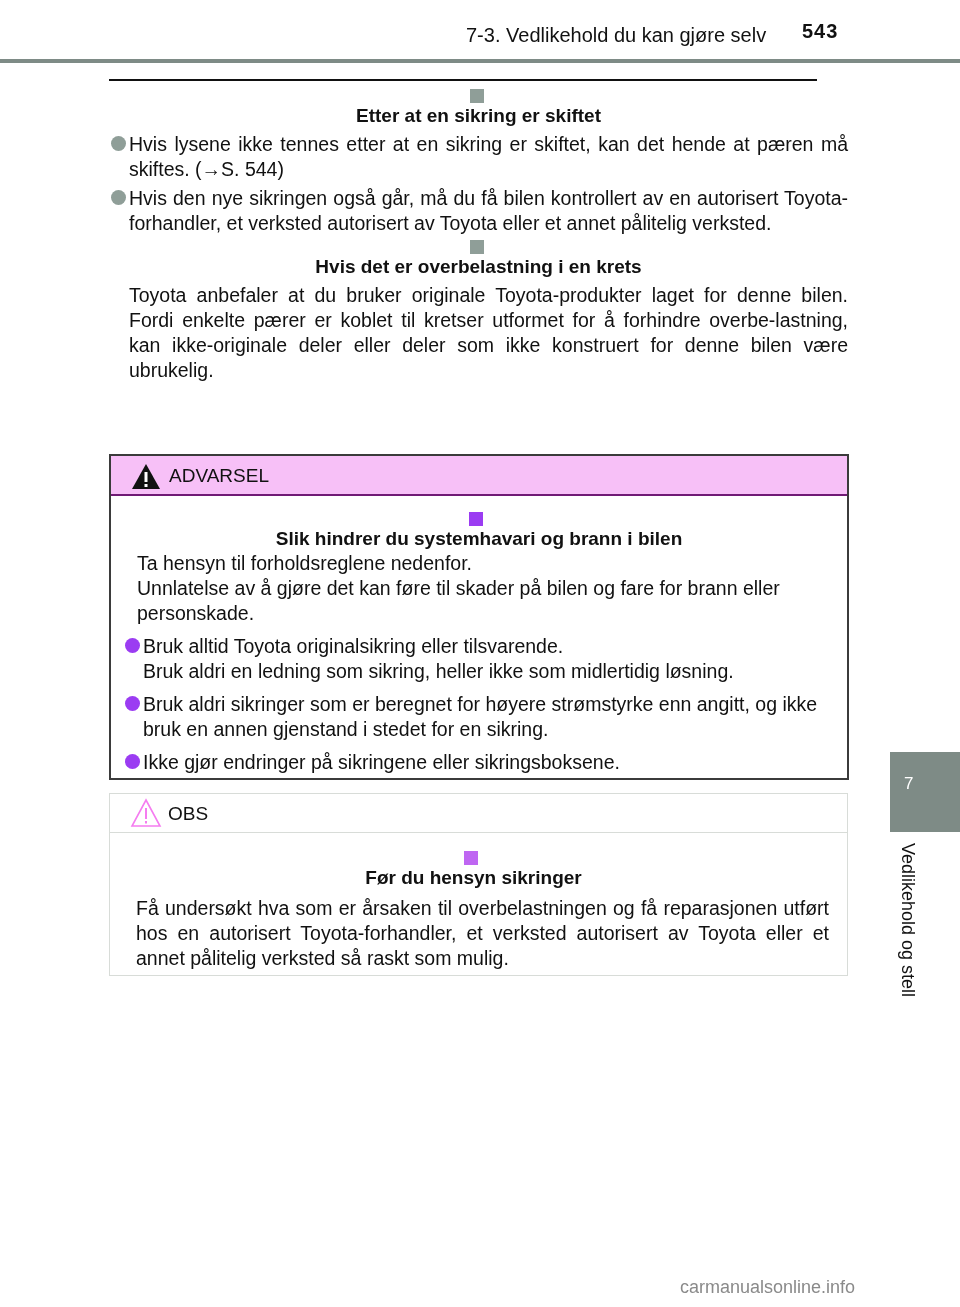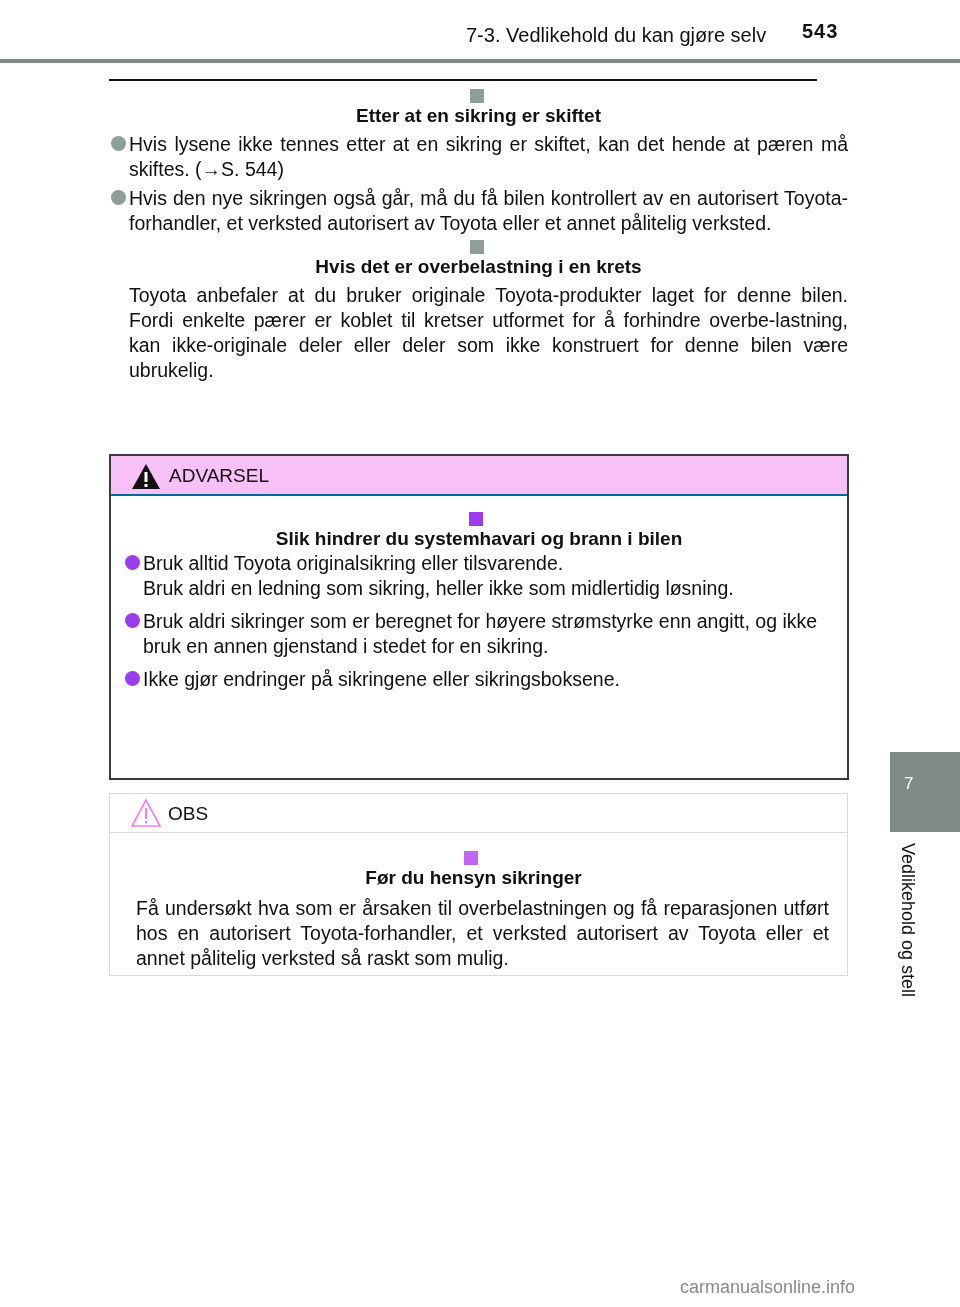--- a/index.html
+++ b/index.html
@@ -21,21 +21,21 @@
 
   .content { position: absolute; left: 109px; top: 89px; width: 739px; font-size: 19.5px; line-height: 25px; }
   .sec-head { font-weight: bold; display: flex; align-items: center; margin-bottom: 4px; font-size: 19px; flex-direction: column; }
   .sq { display: inline-block; width: 14px; height: 14px; background: #8f9e98; margin-right: 6px; margin-left: 2px; flex: none; }
   .bullet { position: relative; padding-left: 20px; text-align: justify; margin-bottom: 4px; }
   .bullet .dot { position: absolute; left: 2px; top: 4px; width: 15px; height: 15px; border-radius: 50%; background: #8f9e98; }
   .para { padding-left: 20px; text-align: justify; margin-bottom: 4px; }
   .block { margin-bottom: 4px; }
 
   .warnbox { position: absolute; left: 109px; top: 454px; width: 736px; height: 322px; border: 2px solid #3b3b3b; }
-  .warnbox .wb-head { height: 38px; background: #f7c0f7; border-bottom: 2px solid #0369a1; position: relative; }
+  .warnbox .wb-head { height: 38px; background: #f7c0f7; border-bottom: 2px solid #701a75; position: relative; }
   .wb-head .tri { position: absolute; left: 20px; top: 7px; }
   .wb-head .lbl { position: absolute; left: 58px; top: 9px; font-size: 19px; color: #111; }
   .warnbox .wb-body { padding: 16px 8px 0 8px; font-size: 19.5px; line-height: 25px; }
   .psq { display: inline-block; width: 14px; height: 14px; background: #9b3cf2; margin-right: 6px; flex: none; }
   .pbullet { position: relative; padding-left: 24px; margin-bottom: 8px; }
   .pbullet .dot { position: absolute; left: 6px; top: 4px; width: 15px; height: 15px; border-radius: 50%; background: #9b3cf2; }
   .wpara { padding-left: 18px; margin-bottom: 8px; }
 
   .obsbox { position: absolute; left: 109px; top: 793px; width: 737px; height: 181px; border: 1px solid #d8dcd8; }
   .obsbox .ob-head { height: 38px; border-bottom: 1px solid #d8dcd8; position: relative; }
@@ -96,20 +96,24 @@
       <rect x="13.5" y="9" width="3" height="10" fill="#fff"></rect>
       <rect x="13.5" y="21" width="3" height="3" fill="#fff"></rect>
     </svg>
     <span class="lbl">ADVARSEL</span>
   </div>
   <div class="wb-body">
     <div class="sec-head" style="margin-bottom:0;">
       <span class="psq"></span>
       <span>Slik hindrer du systemhavari og brann i bilen</span>
     </div>
+    <div class="wpara">
+      <div>Ta hensyn til forholdsreglene nedenfor.</div>
+      <div>Unnlatelse av å gjøre det kan føre til skader på bilen og fare for brann eller personskade.</div>
+    </div>
     <div class="pbullet">
       <span class="dot"></span>
       <div>Bruk alltid Toyota originalsikring eller tilsvarende.</div>
       <div>Bruk aldri en ledning som sikring, heller ikke som midlertidig løsning.</div>
     </div>
     <div class="pbullet">
       <span class="dot"></span>
       <div>Bruk aldri sikringer som er beregnet for høyere strømstyrke enn angitt, og ikke bruk en annen gjenstand i stedet for en sikring.</div>
     </div>
     <div class="pbullet">

